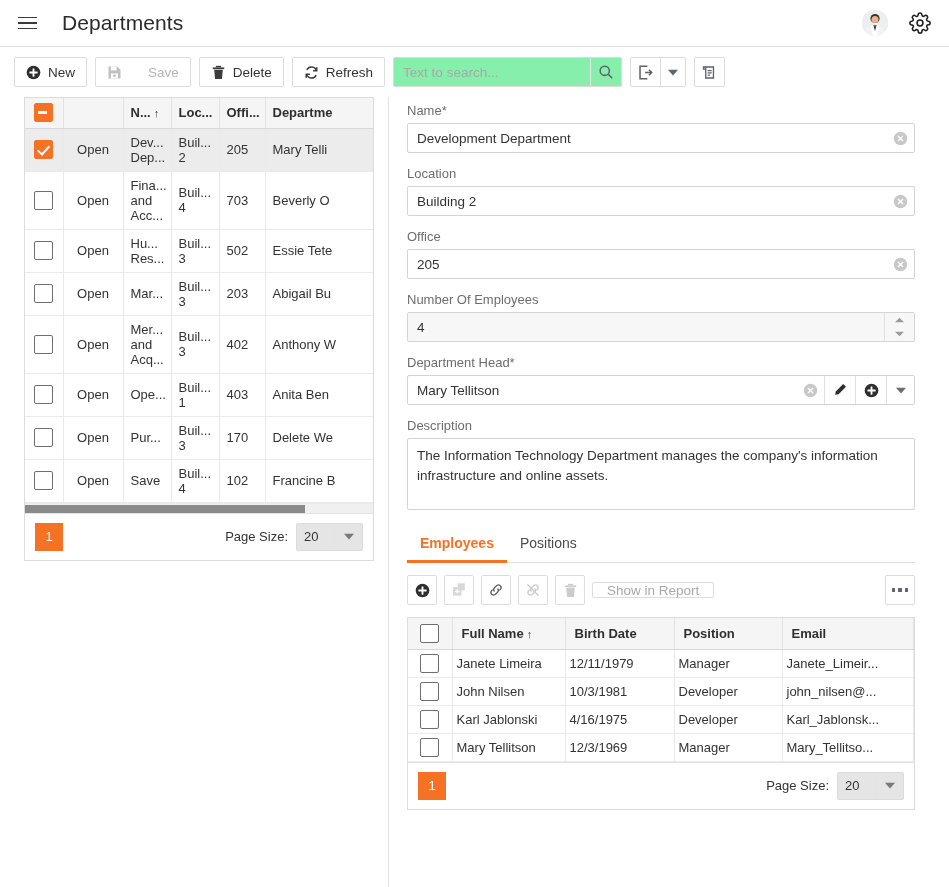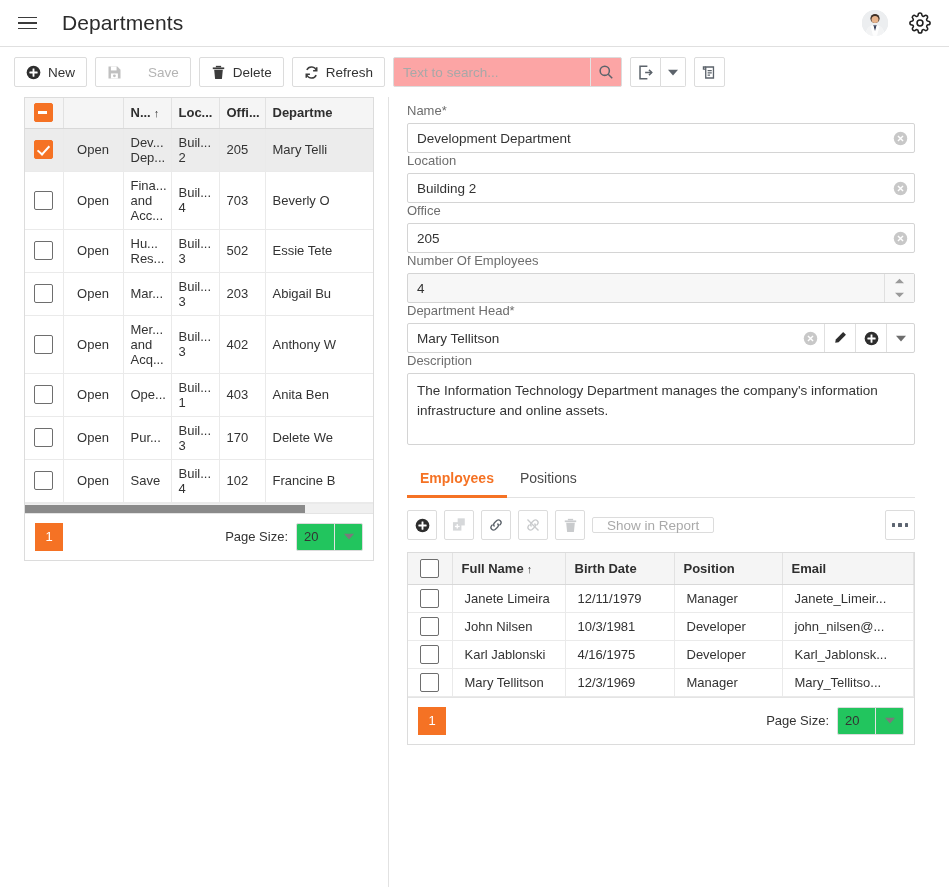--- a/index.html
+++ b/index.html
@@ -80,21 +80,21 @@
   }
   .tb-btn.disabled { color: #b4b4b4; cursor: default; gap: 26px; }
   .tb-icon { display: inline-flex; align-items: center; }
 
   .search-wrap {
     height: 30px;
     display: flex;
     align-items: stretch;
     border: 1px solid #dcdcdc;
     border-radius: 2px;
-    background: #fca5a5;
+    background: #86efac;
     width: 229px;
   }
   .search-input {
     flex: 1;
     border: none;
     outline: none;
     padding: 0 9px;
     font-size: 13.5px;
     font-family: "Liberation Sans", sans-serif;
     color: #333;
@@ -253,38 +253,38 @@
     font-size: 13px;
     cursor: pointer;
   }
   .pager-spacer { flex: 1; }
   .pager-label { color: #333; font-size: 13px; margin-right: 8px; }
   .pagesize-box {
     display: flex;
     border: 1px solid #dcdcdc;
     height: 28px;
     border-radius: 2px;
-    background: #22c55e;
+    background: #e5e5e5;
   }
   .pagesize-val {
     width: 37px;
     display: flex; align-items: center;
     padding-left: 7px;
     font-size: 13px;
     color: #333;
   }
   .pagesize-arrow {
     width: 28px;
     border-left: 1px solid #e3e3e3;
     display: flex; align-items: center; justify-content: center;
     cursor: pointer;
   }
 
   
-  .field { }
+  .field { margin-bottom: 13px; }
   .field-label {
     font-size: 13px;
     color: #6d6d6d;
     margin-bottom: 5px;
     display: block;
   }
   .input-row {
     display: flex;
     align-items: stretch;
     border: 1px solid #d4d4d4;
@@ -412,21 +412,21 @@
     font-weight: bold;
     text-align: left;
     padding: 7px 9px;
     height: 31px;
     color: #2f2f2f;
     white-space: nowrap;
   }
   table.emp td {
     border-right: 1px solid #eaeaea;
     border-bottom: 1px solid #eaeaea;
-    padding: 6px 12px;
+    padding: 6px 4px;
     color: #333;
     white-space: nowrap;
     overflow: hidden;
   }
   .ecol-cb { width: 44px; text-align: center !important; padding: 0 !important; }
   .ecol-name { width: 113px; }
   .ecol-date { width: 109px; }
   .ecol-pos { width: 108px; }
 </style>
 </head>

